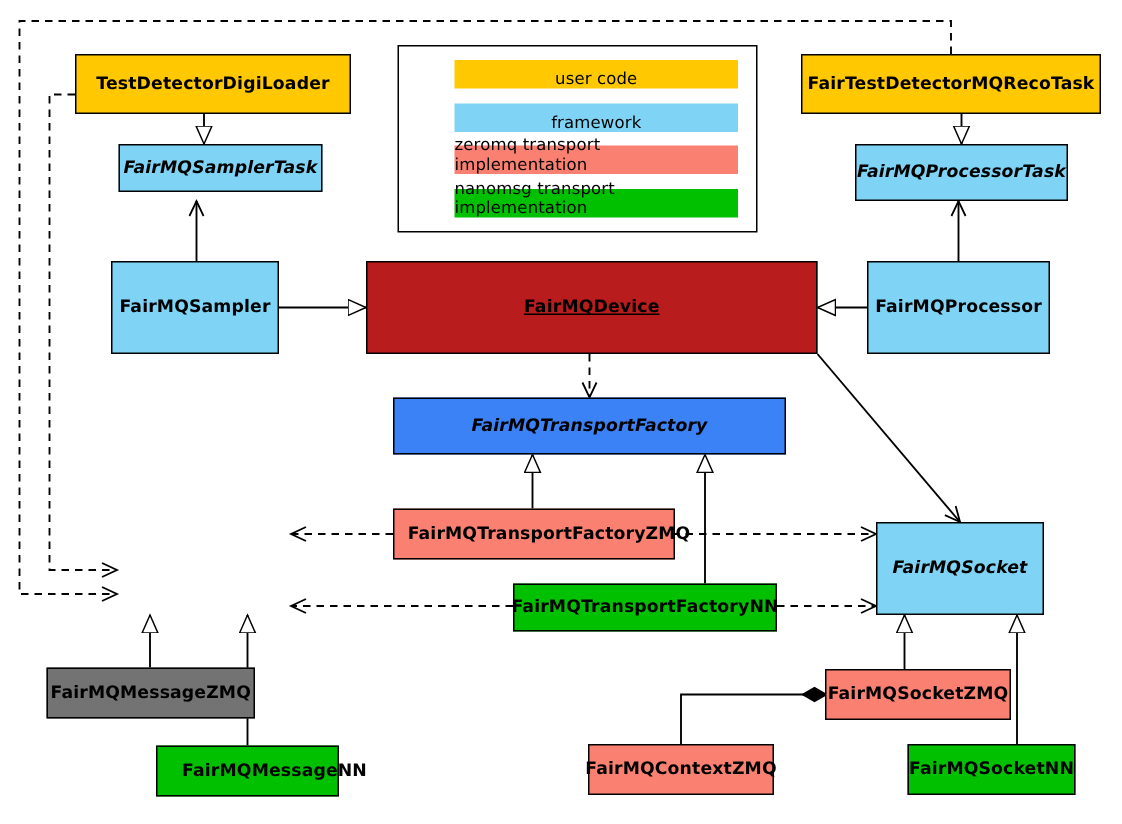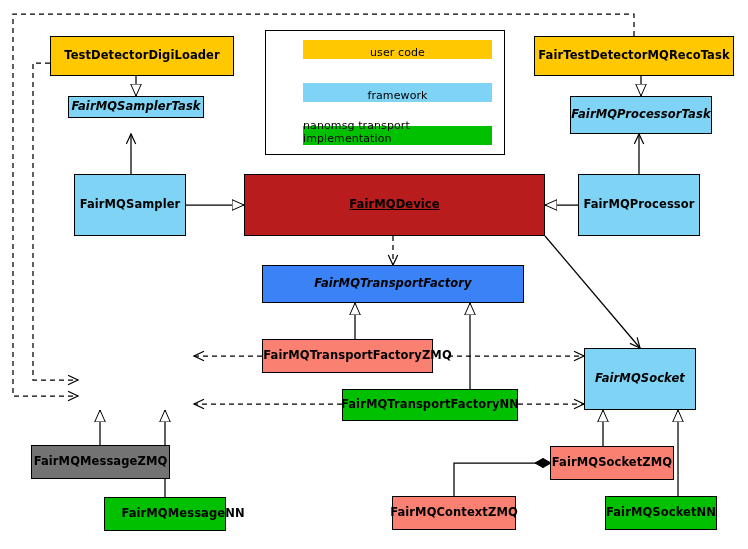--- a/index.html
+++ b/index.html
@@ -127,34 +127,37 @@
     </g>
   </svg>
 
   <div class="legend-box" style="left:265px; top:30px; width:240px; height:125px;">
     <div class="legend-row" style="background:#FFC800;">
       <span>user code</span>
     </div>
     <div class="legend-row" style="background:#7FD3F4;">
       <span>framework</span>
     </div>
+    <div class="legend-row" style="background:#FA8072;">
+      <span>zeromq transport implementation</span>
+    </div>
     <div class="legend-row" style="background:#00C000;">
       <span>nanomsg transport implementation</span>
     </div>
   </div>
 
   <div class="node" style="left:50px; top:36px; width:184px; height:40px; background:#FFC800;">
     <span>TestDetectorDigiLoader</span>
   </div>
 
   <div class="node" style="left:534px; top:36px; width:200px; height:40px; background:#FFC800;">
     <span>FairTestDetectorMQRecoTask</span>
   </div>
 
-  <div class="node abstract" style="left:68px; top:96px; width:136px; height:22px; background:#7FD3F4;">
+  <div class="node abstract" style="left:79px; top:96px; width:136px; height:32px; background:#7FD3F4;">
     <span>FairMQSamplerTask</span>
   </div>
 
   <div class="node abstract" style="left:570px; top:96px; width:142px; height:38px; background:#7FD3F4;">
     <span>FairMQProcessorTask</span>
   </div>
 
   <div class="node" style="left:74px; top:174px; width:112px; height:62px; background:#7FD3F4;">
     <span>FairMQSampler</span>
   </div>
@@ -164,21 +167,21 @@
   </div>
 
   <div class="node" style="left:578px; top:174px; width:122px; height:62px; background:#7FD3F4;">
     <span>FairMQProcessor</span>
   </div>
 
   <div class="node abstract" style="left:262px; top:265px; width:262px; height:38px; background:#3b82f6;">
     <span>FairMQTransportFactory</span>
   </div>
 
-  <div class="node" style="left:262px; top:339px; width:171px; height:34px; background:#FA8072;padding-left:20px;">
+  <div class="node" style="left:262px; top:339px; width:188px; height:34px; background:#FA8072;padding-left:20px;">
     <span>FairMQTransportFactoryZMQ</span>
   </div>
 
   <div class="node" style="left:342px; top:389px; width:176px; height:32px; background:#00C000;">
     <span>FairMQTransportFactoryNN</span>
   </div>
 
 
   <div class="node abstract" style="left:584px; top:348px; width:112px; height:62px; background:#7FD3F4;">
     <span>FairMQSocket</span>

